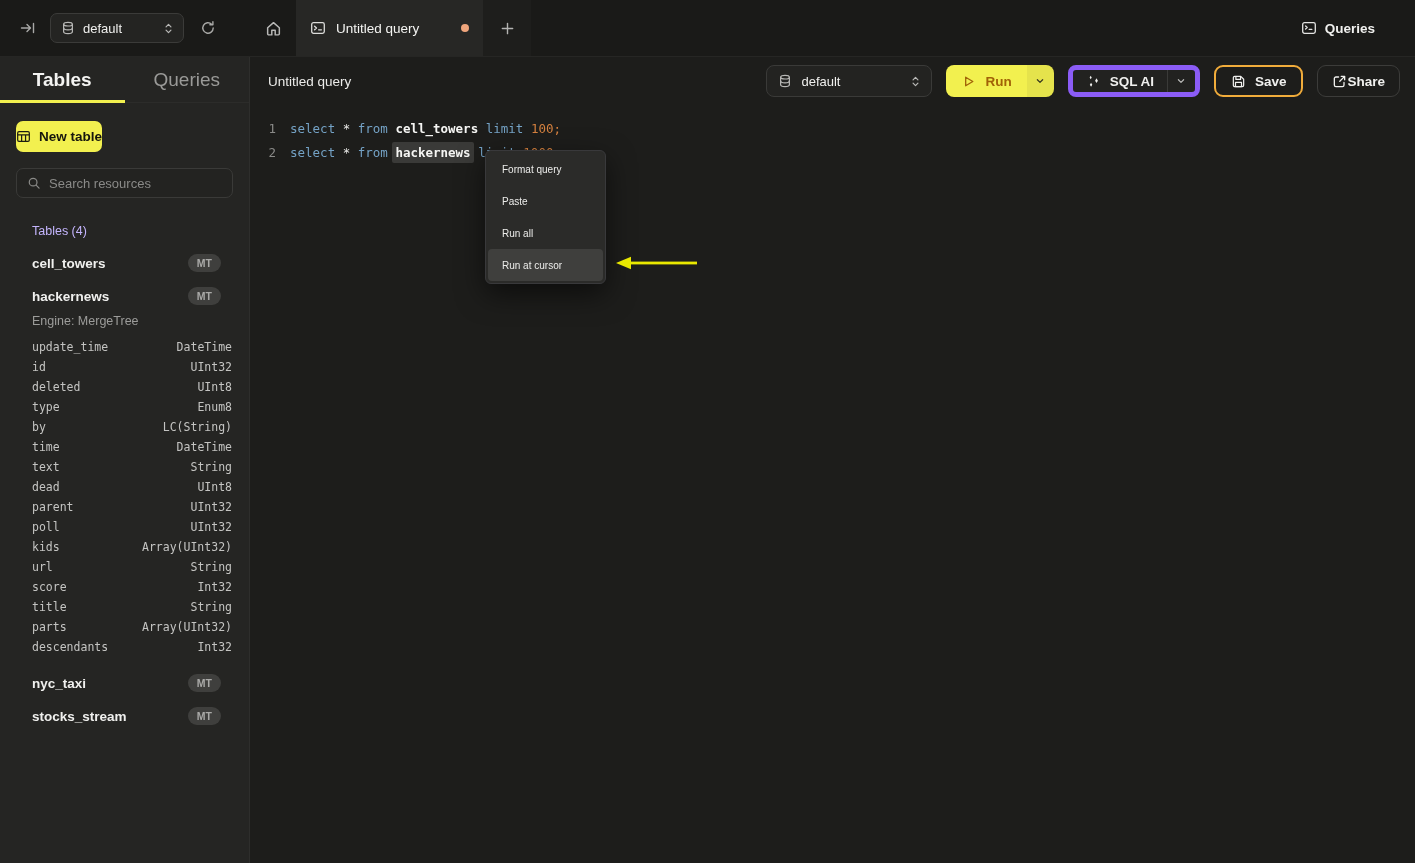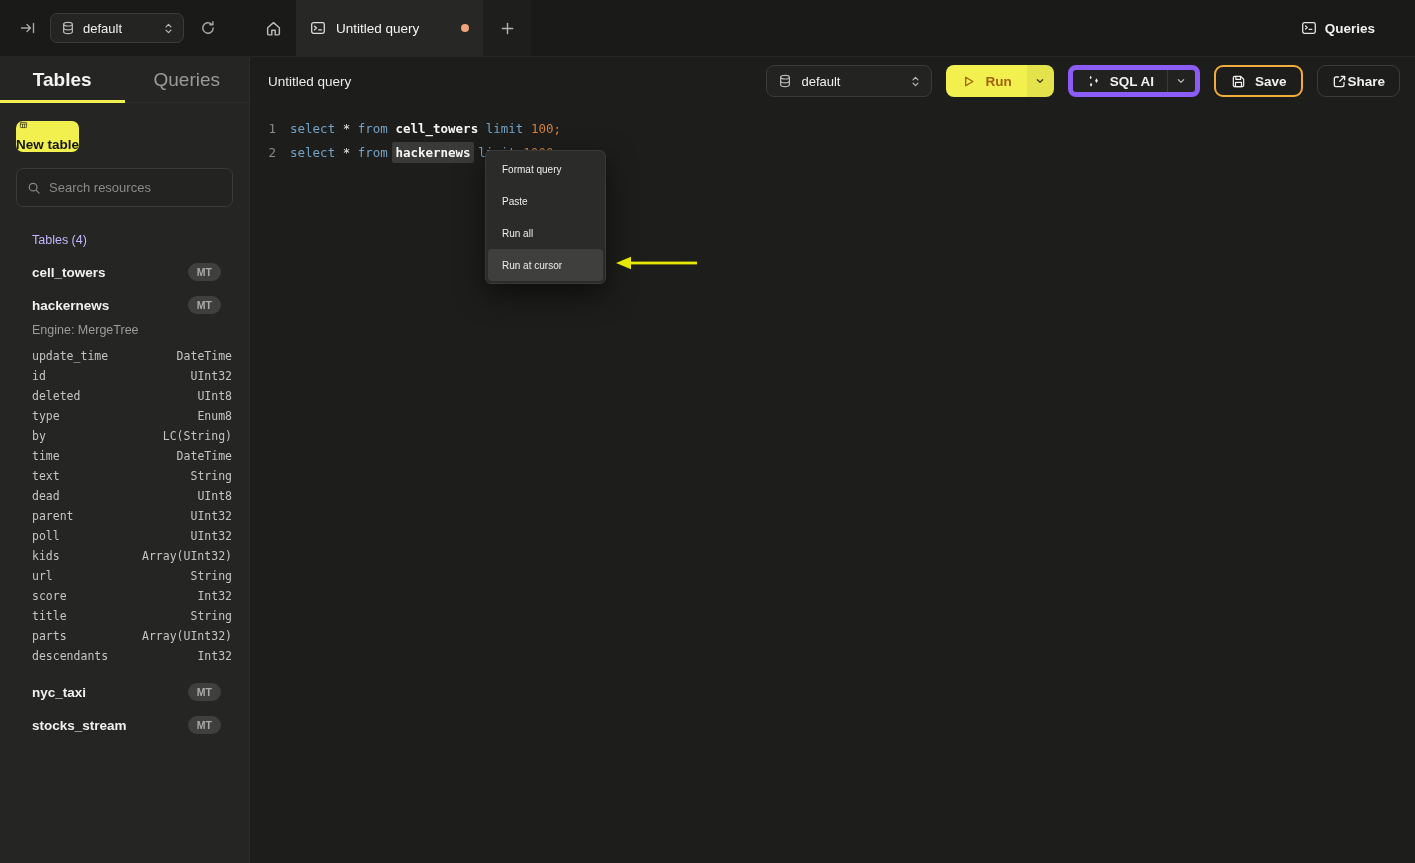--- a/index.html
+++ b/index.html
@@ -34,24 +34,24 @@
   
   .body { flex:1; display:flex; min-height:0; }
 
   
   .sidebar { width:250px; flex:0 0 250px; background:#252523; border-right:1px solid #2e2e2c; overflow:hidden; position:relative; }
   .side-tabs { height:46px; display:flex; position:relative; border-bottom:1px solid #2c2c2a; }
   .side-tab { flex:1; display:flex; align-items:center; justify-content:center; font-size:19px; color:#9a9a98; cursor:pointer; }
   .side-tab.active { color:#f4f4f2; font-weight:600; }
   .side-tab-underline { position:absolute; left:0; bottom:-1px; width:125px; height:3px; }
 
-  .new-table-btn { display:flex; margin:18px 16px 0; height:31px; border-radius:7px; align-items:flex-start; justify-content:center; gap:8px; color:#16160d; font-size:13.5px; font-weight:600; cursor:pointer; border:none;flex-direction:column; }
+  .new-table-btn { display:flex; margin:18px 16px 0; height:31px; border-radius:7px; align-items:center; justify-content:center; gap:8px; color:#16160d; font-size:13.5px; font-weight:600; cursor:pointer; border:none; }
   .new-table-btn .ic { color:#1c1c12; }
 
-  .search-box { margin:16px 16px 0; height:39px; border-radius:7px; border:1px solid #3a3a38; background:#232321; display:flex; align-items:center; padding:0 10px; gap:8px; }
+  .search-box { margin:16px 16px 0; height:30px; border-radius:7px; border:1px solid #3a3a38; background:#232321; display:flex; align-items:center; padding:0 10px; gap:8px; }
   .search-box .ic { color:#8a8a88; flex:0 0 auto; }
   .search-box input { background:transparent; border:none; outline:none; color:#e6e6e4; font-size:13px; width:100%; font-family:"Liberation Sans",sans-serif; }
   .search-box input::placeholder { color:#8a8a88; }
 
   .section-label { margin:26px 16px 0 32px; font-size:12.5px; color:#c4b5fd; }
 
   .side-row { margin:0 16px; height:24px; display:flex; align-items:center; padding-left:16px; padding-right:12px; cursor:pointer; border-radius:6px; }
   .side-row:first-of-type { margin-top:13px; }
   .tname { flex:1; font-size:13.5px; font-weight:600; color:#f0f0ee; }
   .badge { background:#3f3f3d; color:#a9a9a7; font-size:10.5px; font-weight:700; border-radius:999px; padding:4px 9px; line-height:1; }

